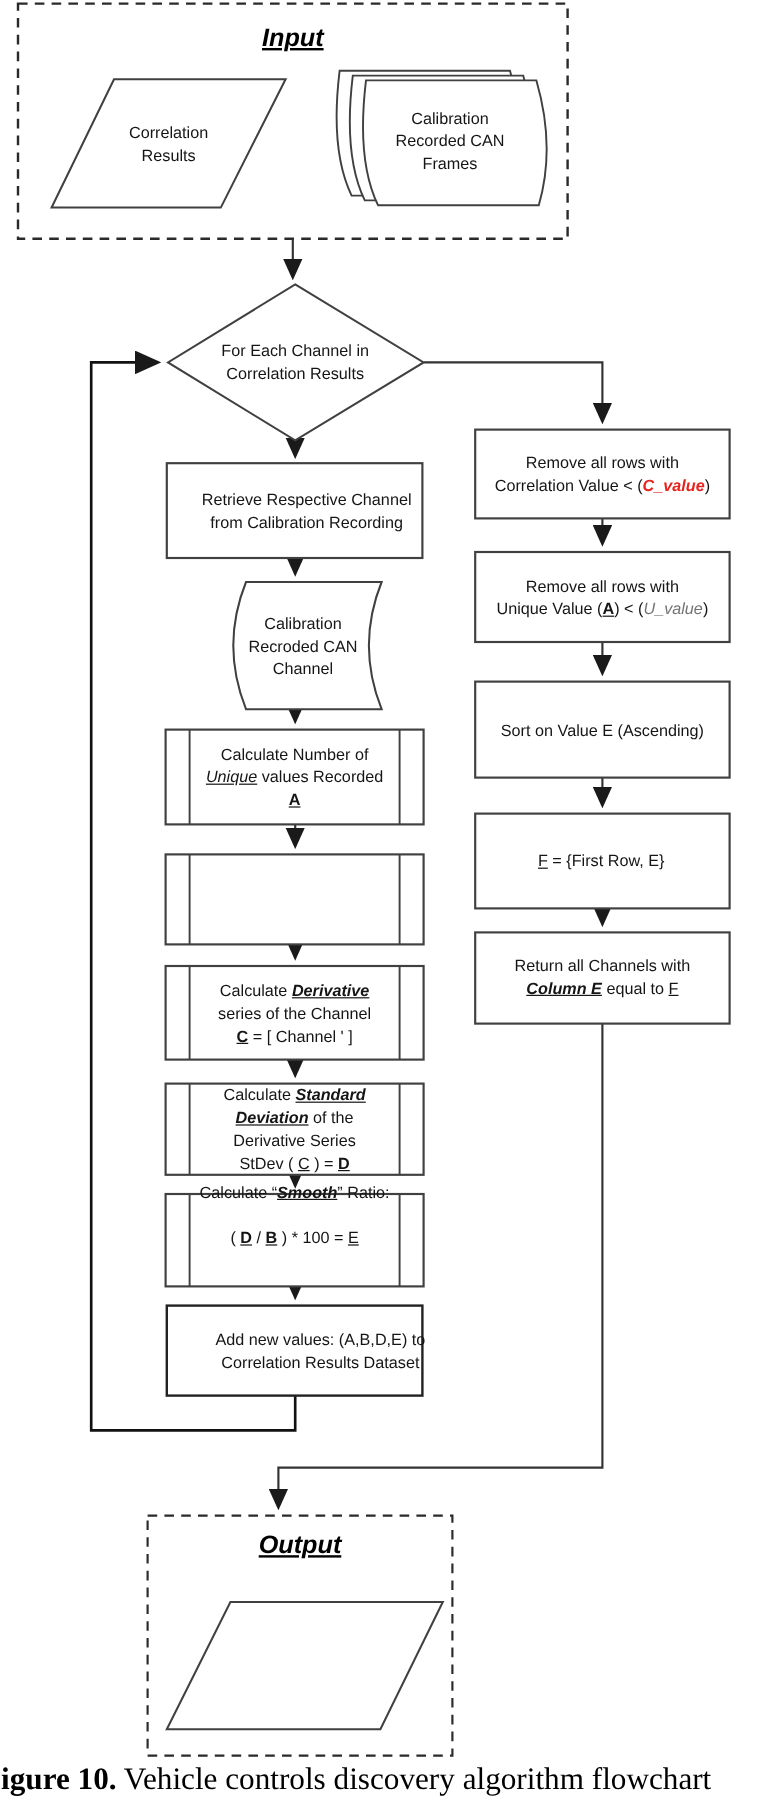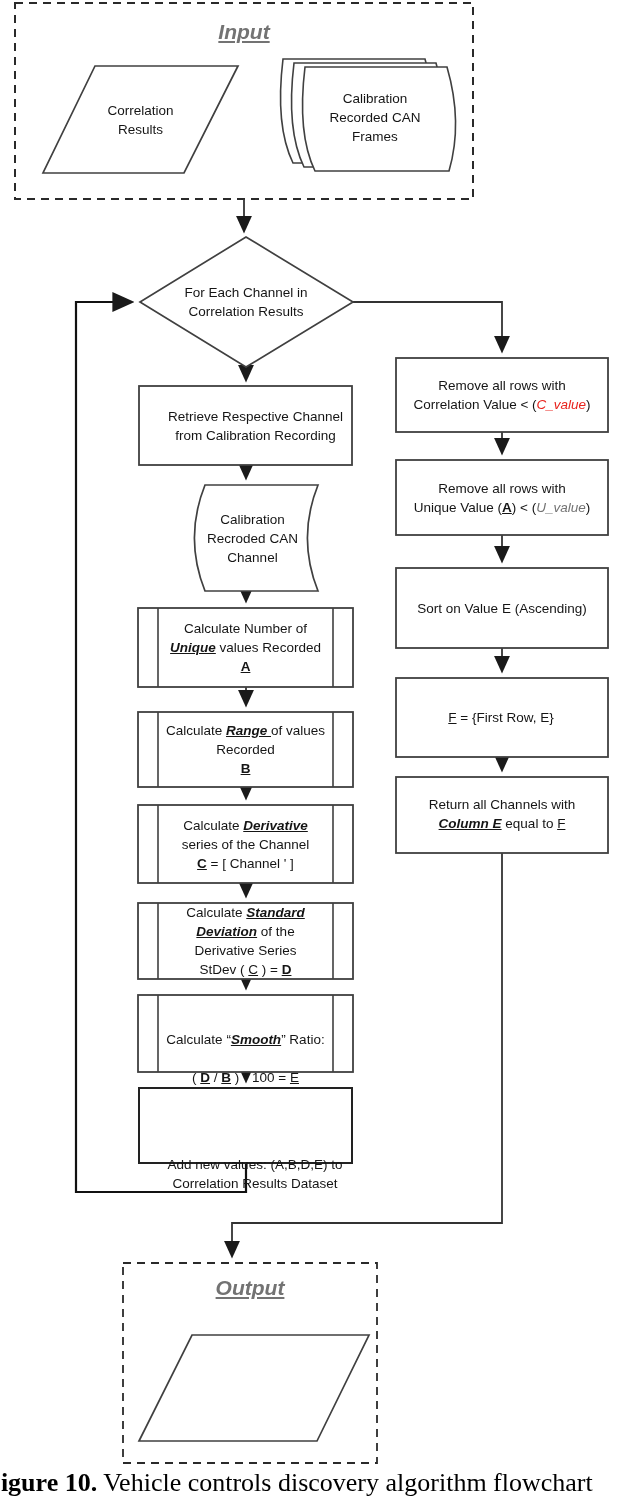--- a/index.html
+++ b/index.html
@@ -3,21 +3,21 @@
 <meta charset="utf-8">
 <style>
   html,body{margin:0;padding:0;background:#fff;}
   #stage{position:relative;width:640px;height:1501px;background:#fff;overflow:hidden;
          font-family:"Liberation Sans",sans-serif;}
   #shapes{position:absolute;left:0;top:0;}
   .txt{position:absolute;display:flex;flex-direction:column;justify-content:center;
        align-items:center;text-align:center;font:13.5px/19px "Liberation Sans",sans-serif;
        color:#151515;}
   .fig-title{position:absolute;display:flex;justify-content:center;align-items:center;
-       font:700 21px "Liberation Sans",sans-serif;font-style:italic;color:#737373;}
+       font:700 21px "Liberation Sans",sans-serif;font-style:italic;color:#000000;}
   .fig-title span{text-decoration:underline;}
   #caption{position:absolute;left:-15px;top:1466px;white-space:nowrap;
        font:26px/34px "Liberation Serif",serif;color:#000;}
   #caption .cap-b{font-weight:700;}
 </style>
 </head>
 <body>
 
 <div id="stage">
 
@@ -118,51 +118,46 @@
       <div><span>Retrieve Respective Channel</span></div>
       <div><span>from Calibration Recording</span></div>
     </div>
   <div class="txt" style="left:195px;top:484px;width:115px;height:108px;">
       <div><span>Calibration</span></div>
       <div><span>Recroded CAN</span></div>
       <div><span>Channel</span></div>
     </div>
   <div class="txt" style="left:158px;top:608px;width:175px;height:79px;">
       <div><span>Calculate Number of</span></div>
-      <div><span style="font-weight: 700; font-style: italic; text-decoration: underline;">Unique</span><span> values Recorded</span></div>
+      <div><span style="font-weight: 400; font-style: italic; text-decoration: underline;">Unique</span><span> values Recorded</span></div>
       <div><span style="font-weight: 700; text-decoration: underline;">A</span></div>
-    </div>
-  <div class="txt" style="left:158px;top:712px;width:175px;height:75px;">
-      <div><span>Calculate </span><span style="font-weight: 700; font-style: italic; text-decoration: underline;">Range </span><span>of values</span></div>
-      <div><span>Recorded</span></div>
-      <div><span style="font-weight: 700; text-decoration: underline;">B</span></div>
     </div>
   <div class="txt" style="left:158px;top:903px;width:175px;height:76px;">
       <div><span>Calculate </span><span style="font-weight: 700; font-style: italic; text-decoration: underline;">Standard</span></div>
       <div><span style="font-weight: 700; font-style: italic; text-decoration: underline;">Deviation</span><span> of the</span></div>
       <div><span>Derivative Series</span></div>
       <div><span>StDev ( </span><span style="text-decoration: underline;">C</span><span> ) = </span><span style="font-weight: 700; text-decoration: underline;">D</span></div>
     </div>
   <div class="txt" style="left:158px;top:805px;width:175px;height:78px;">
       <div><span>Calculate </span><span style="font-weight: 700; font-style: italic; text-decoration: underline;">Derivative</span></div>
       <div><span>series of the Channel</span></div>
       <div><span style="font-weight: 700; text-decoration: underline;">C</span><span> = [ Channel ' ]</span></div>
     </div>
-  <div class="txt" style="left:158px;top:1018px;width:175px;height:81px;">
+  <div class="txt" style="left:158px;top:972px;width:175px;height:81px;">
       <div><span>Calculate “</span><span style="font-weight: 700; font-style: italic; text-decoration: underline;">Smooth</span><span>” Ratio:</span></div>
       <div><span>&nbsp;</span></div>
       <div><span>( </span><span style="font-weight: 700; text-decoration: underline;">D</span><span> / </span><span style="font-weight: 700; text-decoration: underline;">B</span><span> ) * 100 = </span><span style="text-decoration: underline;">E</span></div>
     </div>
-  <div class="txt" style="left:139px;top:1088px;width:232px;height:75px;margin-top:48px;">
+  <div class="txt" style="left:151px;top:1088px;width:232px;height:75px;">
       <div><span>Add new values: (A,B,D,E) to</span></div>
       <div><span>Correlation Results Dataset</span></div>
     </div>
   <div class="txt" style="left:396px;top:358px;width:212px;height:74px;">
       <div><span>Remove all rows with</span></div>
-      <div><span>Correlation Value &lt; (</span><span style="font-style: italic; color: rgb(232, 35, 29);">C_value</span><span>)</span></div>
+      <div><span>Correlation Value &lt; (</span><span style="font-style: italic; color: rgb(232, 35, 29); font-weight: bold;">C_value</span><span>)</span></div>
     </div>
   <div class="txt" style="left:396px;top:460px;width:212px;height:75px;">
       <div><span>Remove all rows with</span></div>
       <div><span>Unique Value (</span><span style="font-weight: 700; text-decoration: underline;">A</span><span>) &lt; (</span><span style="font-style: italic; color: #737373;">U_value</span><span>)</span></div>
     </div>
   <div class="txt" style="left:396px;top:568px;width:212px;height:80px;">
       <div><span>Sort on Value E (Ascending)</span></div>
     </div>
   <div class="txt" style="left:396px;top:678px;width:210px;height:79px;">
       <div><span style="text-decoration: underline;">F</span><span> = {First Row, E}</span></div>

